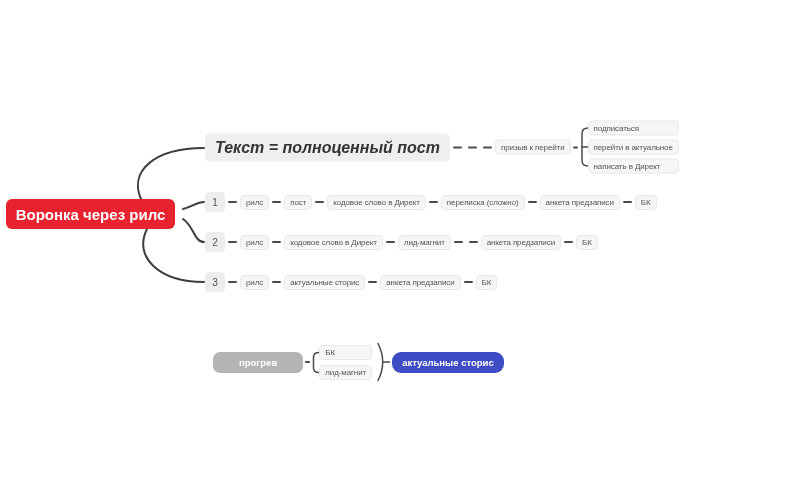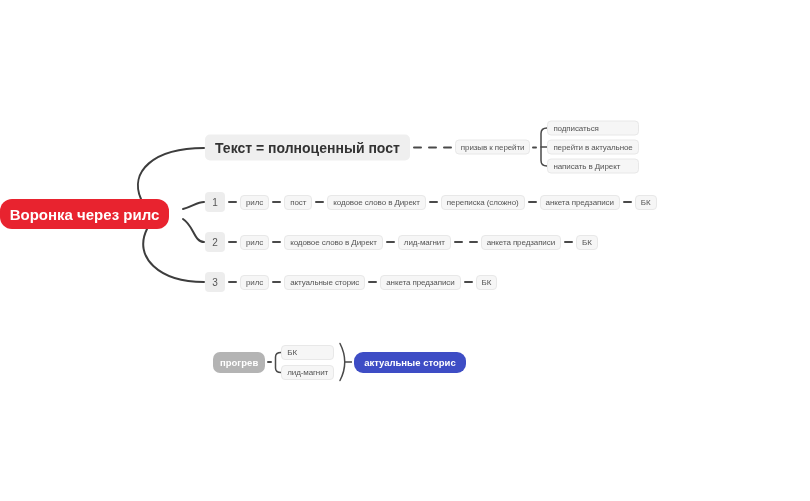--- a/index.html
+++ b/index.html
@@ -2,47 +2,47 @@
 <html><head>
 <meta charset="utf-8">
 <style>
   html,body { margin:0; padding:0; background:#ffffff; }
   .canvas {
     position:relative; width:810px; height:501px; background:#ffffff;
     overflow:hidden; font-family:"Liberation Sans", sans-serif;
   }
   .curves { position:absolute; left:0; top:0; pointer-events:none; }
   .root {
-    position:absolute; left:0; top:199px; width:169px; height:30px;
+    position:absolute; left:6px; top:199px; width:169px; height:30px;
     background:#e8232f; color:#ffffff; font-weight:bold; font-size:15px;
     display:flex; align-items:center; justify-content:center;
-    border-radius:12px; white-space:nowrap;
+    border-radius:6px; white-space:nowrap;
   }
   .row { position:absolute; display:flex; align-items:center; transform:translateY(-50%); }
   .hline { width:9px; height:2px; background:#4a4a4a; border-radius:1px; margin:0 3px; flex:none; }
   .hline.short { width:5px; margin:0 2px; }
   .mainnode {
-    background:#efefef; color:#333333; font-weight:bold; font-size:14px;
-    padding:5px 10px; border-radius:5px; white-space:nowrap; flex:none;
+    background:#efefef; color:#333333; font-weight:bold; font-size:16px;
+    padding:5px 10px; border-radius:5px; white-space:nowrap; flex:none;font-style:italic;
   }
   .leaf {
     background:#f6f6f6; border:1px solid #e8e8e8; color:#555555;
     font-size:8px; letter-spacing:-0.1px; padding:0 5px; border-radius:4px;
     white-space:nowrap; height:15px; box-sizing:border-box;
     display:flex; align-items:center; flex:none;
   }
   .num {
     width:20px; height:20px; background:#ededed; color:#555555; font-size:10px;
     border-radius:4px; display:flex; align-items:center; justify-content:center; flex:none;
   }
   .col { display:flex; flex-direction:column; gap:4px; flex:none; }
   .col.gap5 { gap:5px; }
   .graybox {
     background:#b4b4b4; color:#ffffff; font-weight:bold; font-size:9.5px;
-    padding:5px 7px; border-radius:7px; white-space:nowrap; flex:none;
+    padding:5px 26px; border-radius:7px; white-space:nowrap; flex:none;
   }
   .bluebox {
     background:#3e4dc5; color:#ffffff; font-weight:bold; font-size:9.5px;
     padding:5px 10px; border-radius:9px; white-space:nowrap; flex:none; margin-left:2px;
   }
   svg.bracket, svg.paren { display:block; flex:none; }
 </style>
 </head>
 <body>
 

